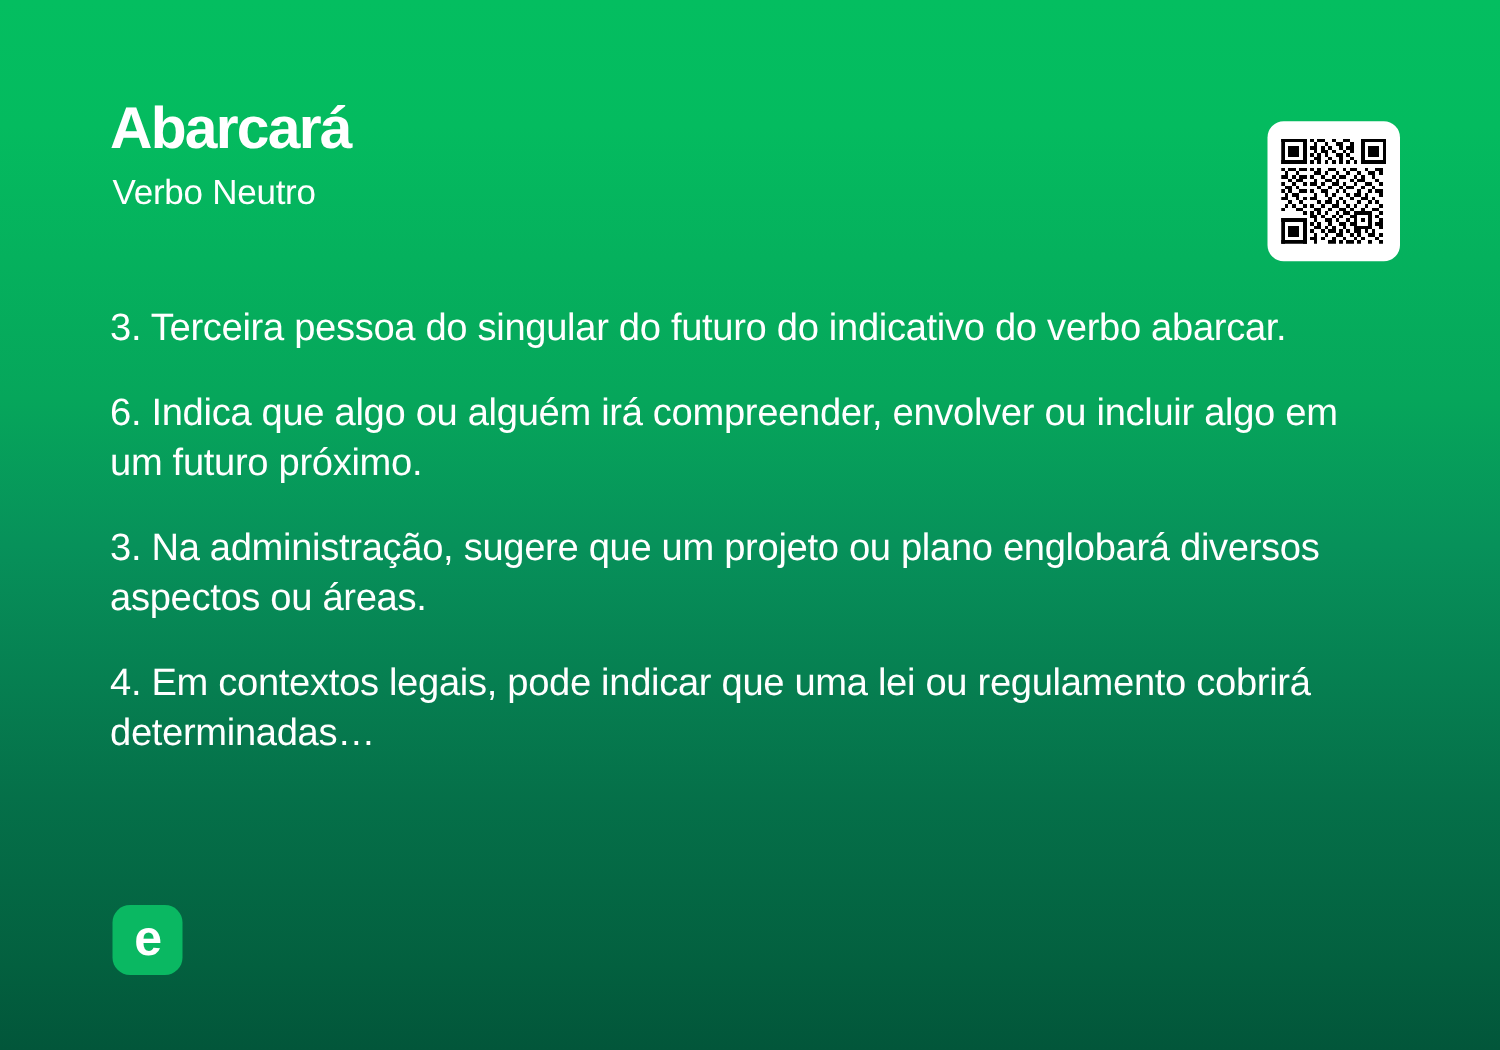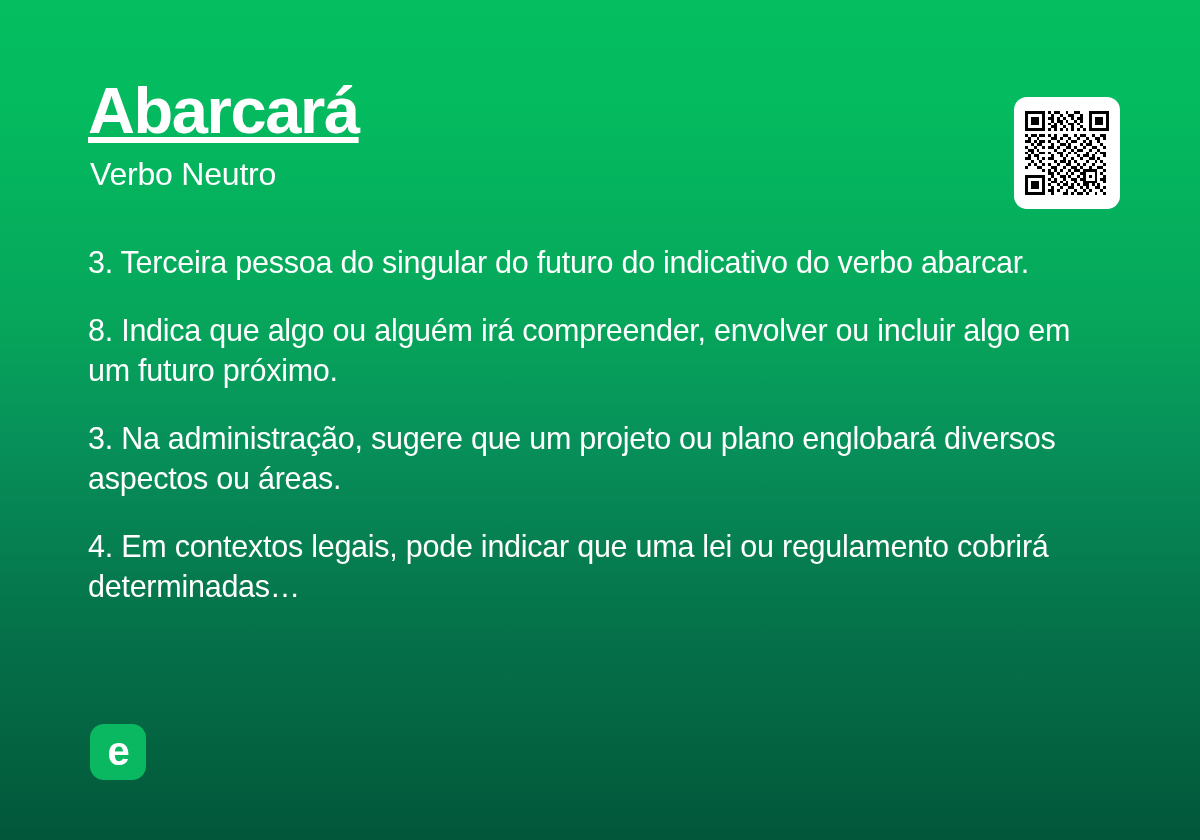--- a/index.html
+++ b/index.html
@@ -32,32 +32,31 @@
   
   .header {
     position: absolute;
     left: 88px;
     top: 78px;
     right: 88px;
   }
 
   .word-title {
     margin: 0;
-    font-size: 65px;
+    font-size: 47px;
     line-height: 1.0;
     font-weight: 700;
     letter-spacing: -1.4px;
     color: #ffffff;
     white-space: nowrap;
-    text-decoration: underline;
   }
 
   .word-class {
     margin: 14px 0 0 2px;
-    font-size: 32px;
+    font-size: 28px;
     line-height: 1.1;
     font-weight: 500;
     letter-spacing: -0.2px;
     color: #ffffff;
   }
 
   
   .qr-panel {
     position: absolute;
     right: 80px;
@@ -372,21 +371,21 @@
           <rect x="21" y="28" width="1" height="1"></rect>
             <rect x="24" y="28" width="1" height="1"></rect>
           <rect x="27" y="28" width="1" height="1"></rect>
         </g>
       </svg>
     </span>
   </div>
 
   <div class="definitions">
     <p class="definition">3. Terceira pessoa do singular do futuro do indicativo do verbo abarcar.</p>
-    <p class="definition">8. Indica que algo ou alguém irá compreender, envolver ou incluir algo em um futuro próximo.</p>
+    <p class="definition">6. Indica que algo ou alguém irá compreender, envolver ou incluir algo em um futuro próximo.</p>
     <p class="definition">3. Na administração, sugere que um projeto ou plano englobará diversos aspectos ou áreas.</p>
     <p class="definition">4. Em contextos legais, pode indicar que uma lei ou regulamento cobrirá determinadas…</p>
   </div>
 
   <div class="footer-logo">
     <span class="footer-logo-letter">e</span>
   </div>
 
 
 </div>

